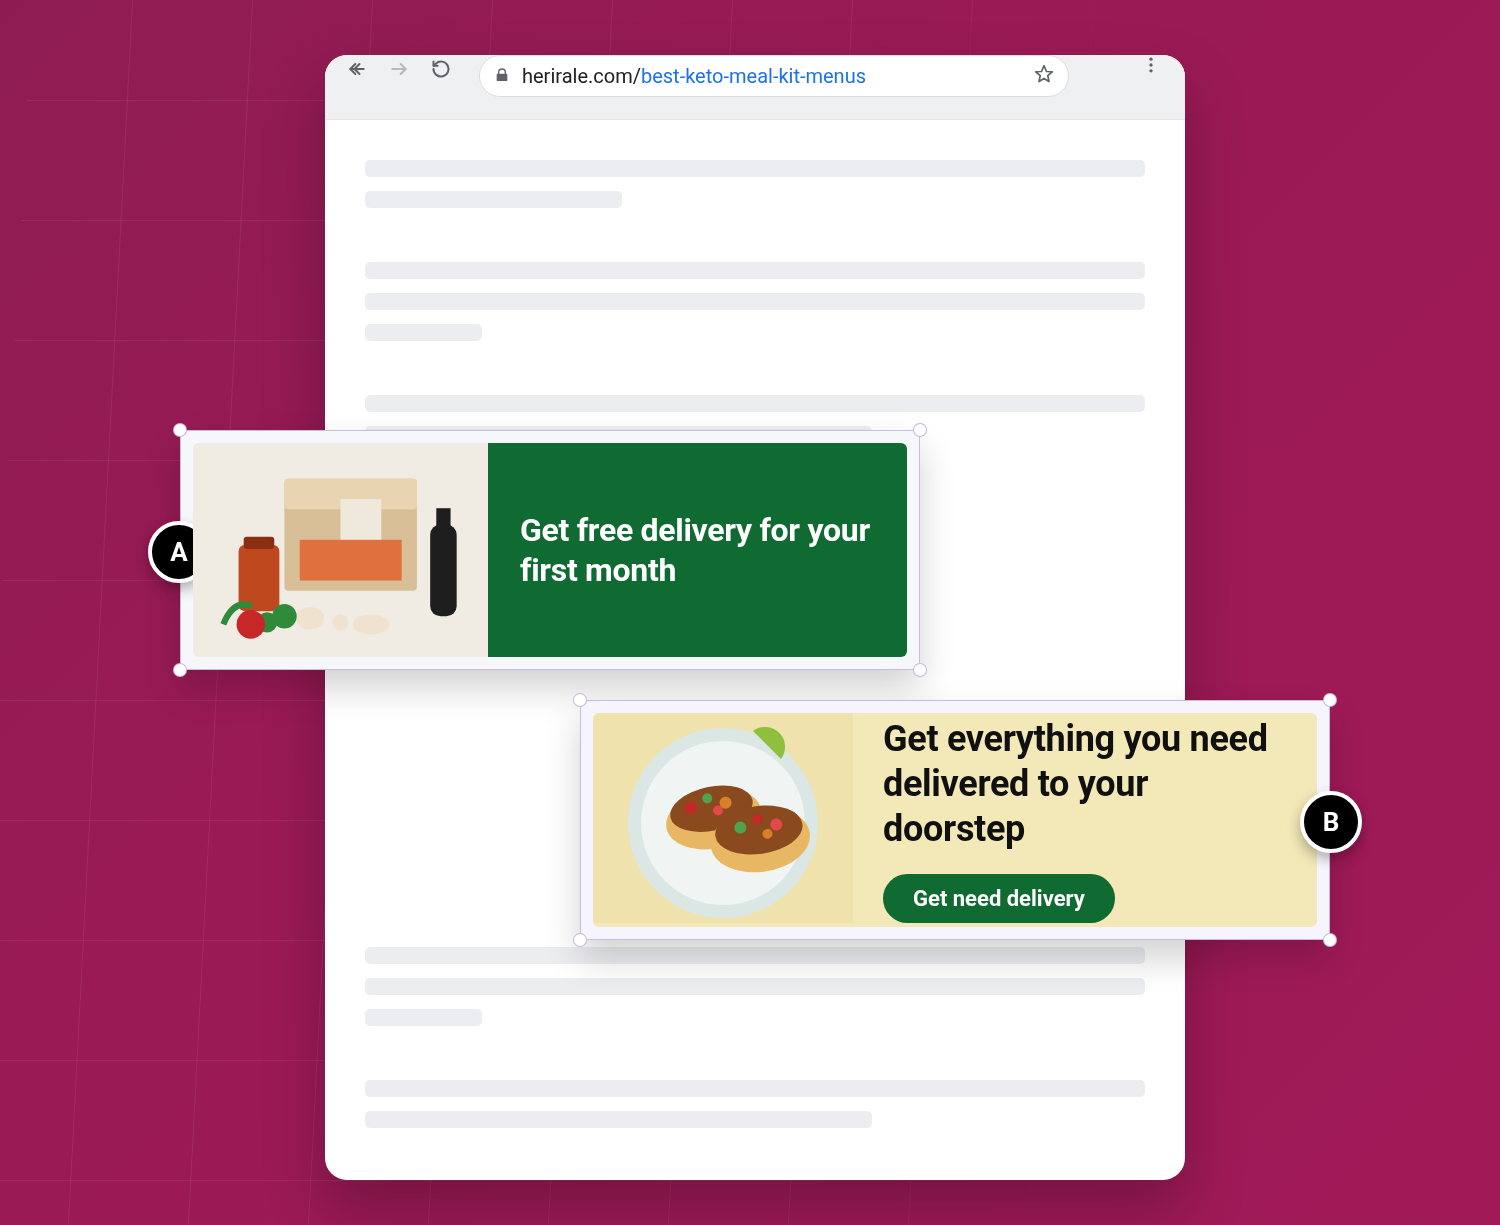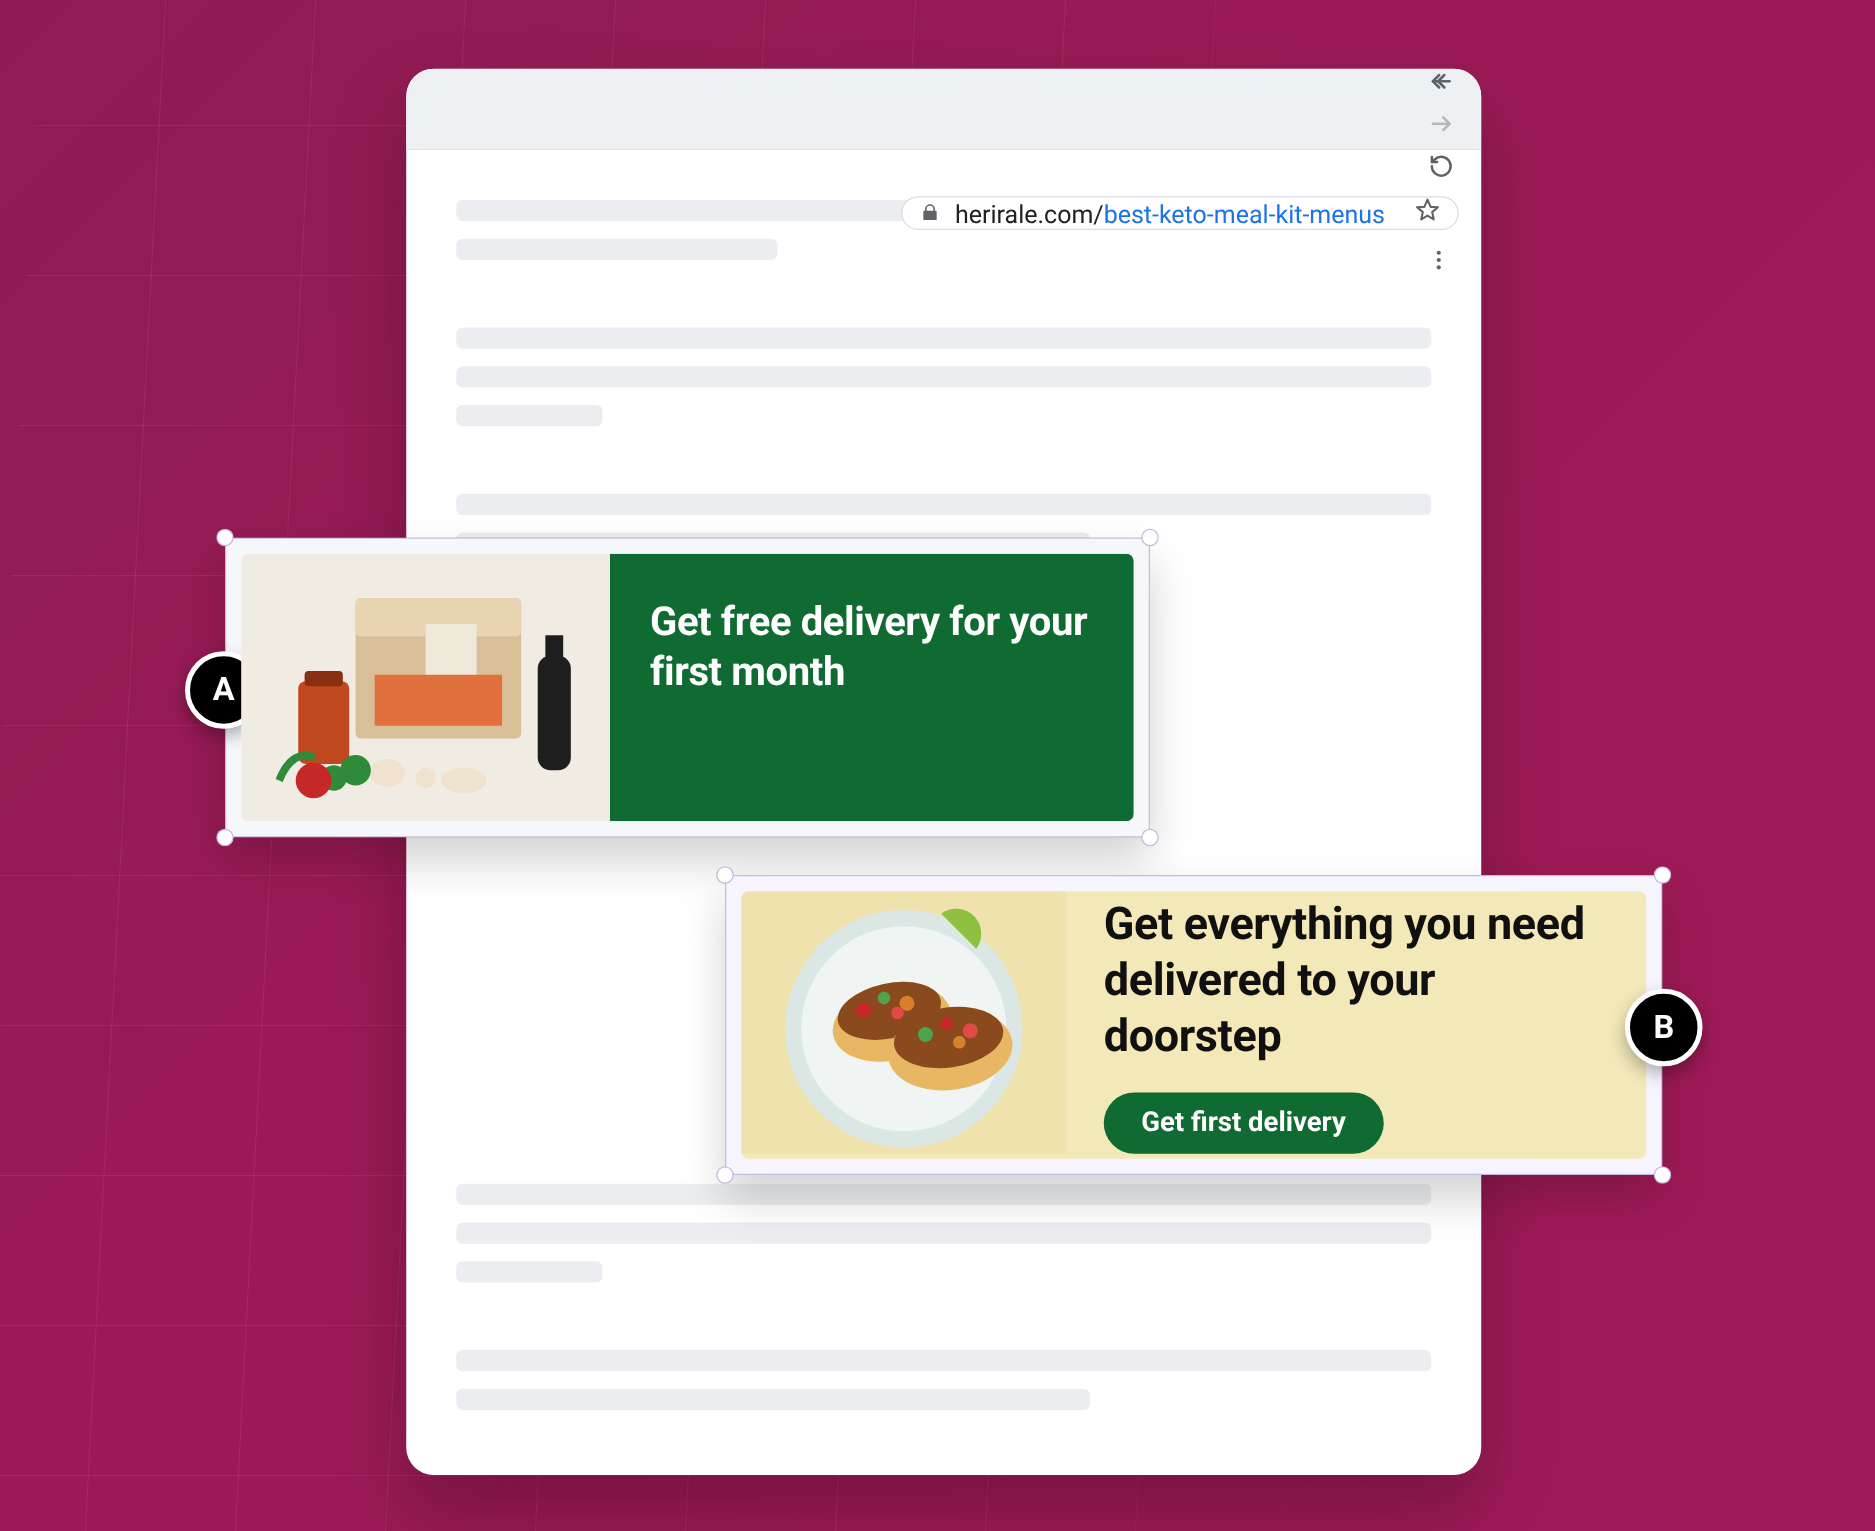--- a/index.html
+++ b/index.html
@@ -32,25 +32,24 @@
     width: 860px; height: 1125px;
     background: #ffffff;
     border-radius: 22px;
     box-shadow: 0 30px 60px rgba(0,0,0,0.25);
     overflow: hidden;
   }
   .toolbar {
     height: 65px;
     background: #eef0f2;
     display: flex;
-    align-items: flex-end;
+    align-items: flex-start;
     padding: 0 18px;
     gap: 14px;
     border-bottom: 1px solid #e2e4e7;
-    flex-direction: column;
   }
   .nav-btn {
     width: 28px; height: 28px;
     display: flex; align-items: center; justify-content: center;
     color: #5f6368;
     border-radius: 50%;
   }
   .nav-btn.disabled { color: #b5b8bc; }
   .omnibox {
     flex: 1;
@@ -115,21 +114,21 @@
   }
 
   
   #adA { left: 180px; top: 430px; width: 740px; height: 240px; background: #f6f7fb; padding:12px; }
   #adA .adA-inner { width:100%; height:100%; display:flex; border-radius: 6px; overflow:hidden; }
   .adA-img { width: 295px; background:#f3efe9; position:relative; }
   .adA-copy {
     flex:1; background:#0f6b32;
     color:#fff;
     padding: 34px 32px;
-    display:flex; flex-direction:row; justify-content:center; gap:24px;
+    display:flex; flex-direction:column; justify-content:center; gap:24px;
   }
   .adA-copy h2 { font-size: 32px; font-weight: 700; line-height: 1.25; letter-spacing: -0.3px; }
   .adA-cta {
     align-self:flex-start;
     background:#cfee8b; color:#10381c;
     font-weight:700; font-size:22px;
     padding: 12px 30px; border-radius: 28px;
   }
   #adA .label-badge { left: -33px; top: 90px; }
 
@@ -306,16 +305,16 @@
           <circle cx="22" cy="40" r="6" fill="#4fa34f"></circle>
           <circle cx="40" cy="34" r="5" fill="#c62828"></circle>
           <circle cx="58" cy="42" r="6" fill="#e24a4a"></circle>
           <circle cx="48" cy="50" r="5" fill="#d87f2a"></circle>
         </g>
         <path d="M160 18 a20 20 0 0 1 28 28 z" fill="#8fbf3f"></path>
       </svg>
     </div>
     <div class="adB-copy">
       <h2>Get everything you need delivered to your doorstep</h2>
-      <div class="adB-cta">Get first delivery</div>
+      <div class="adB-cta">Get need delivery</div>
     </div>
   </div>
 </div>
 
 </body></html>

